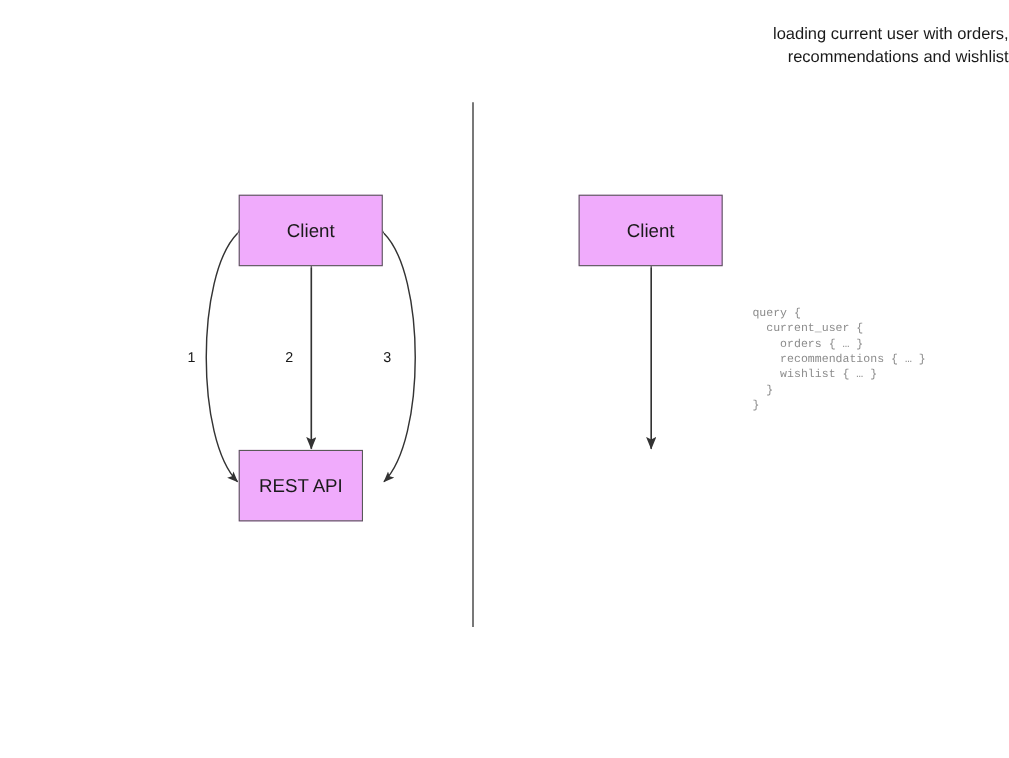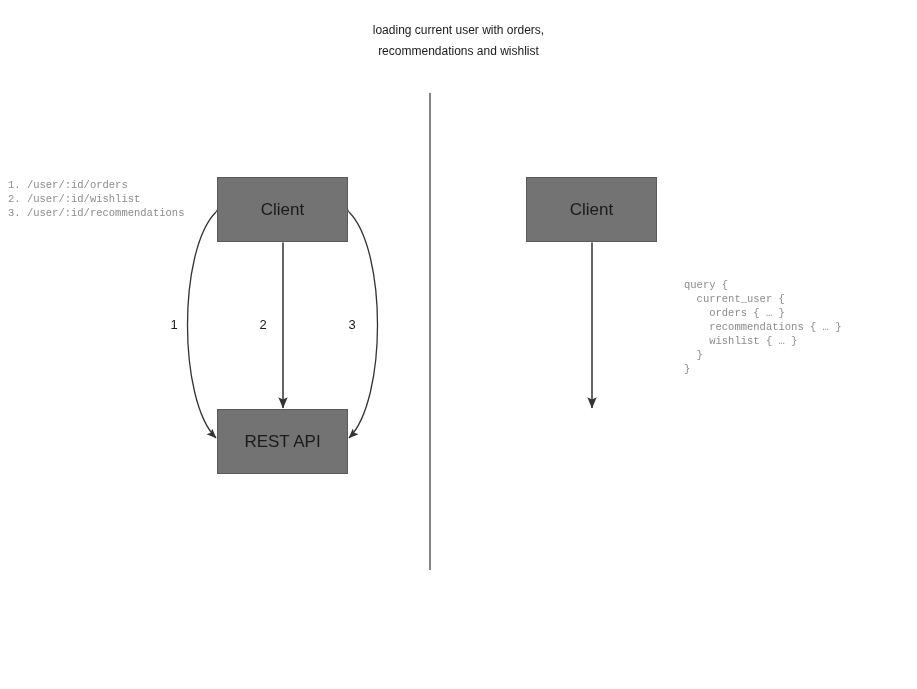--- a/index.html
+++ b/index.html
@@ -16,39 +16,39 @@
   #canvas {
     position: relative;
     width: 917px;
     height: 689px;
   }
   .title {
     position: absolute;
     left: 0;
     top: 20px;
     width: 917px;
-    text-align: center;
-    font-size: 12px;
+    text-align: right;
+    font-size: 15px;
     line-height: 21px;
     color: #1a1a1a;
     white-space: pre-line;
   }
   .node {
     position: absolute;
     box-sizing: border-box;
-    background: #737373;
+    background: #f0abfc;
     border: 1.4px solid #595959;
     display: flex;
     align-items: center;
     justify-content: center;
     font-size: 17px;
     color: #1a1a1a;
   }
   #node-client-rest  { left: 217px; top: 177px; width: 131px; height: 65px; }
-  #node-rest-api     { left: 217px; top: 409px; width: 131px; height: 65px; }
+  #node-rest-api     { left: 217px; top: 409px; width: 113px; height: 65px; }
   #node-client-gql   { left: 526px; top: 177px; width: 131px; height: 65px; }
   #node-graphql-api  { left: 526px; top: 409px; width: 131px; height: 65px; }
 
   .edge-label {
     position: absolute;
     font-size: 13px;
     color: #1a1a1a;
     text-align: center;
     width: 22px;
   }
@@ -108,23 +108,20 @@
 
   <div class="node" id="node-client-gql">Client</div>
 
 
   <div class="edge-label" id="edge-label-1">1</div>
 
   <div class="edge-label" id="edge-label-2">2</div>
 
   <div class="edge-label" id="edge-label-3">3</div>
 
-  <div class="code-block" id="rest-endpoints">1. /user/:id/orders
-2. /user/:id/wishlist
-3. /user/:id/recommendations</div>
 
   <div class="code-block" id="graphql-query">query {
   current_user {
     orders { … }
     recommendations { … }
     wishlist { … }
   }
 }</div>
 
 </div>

